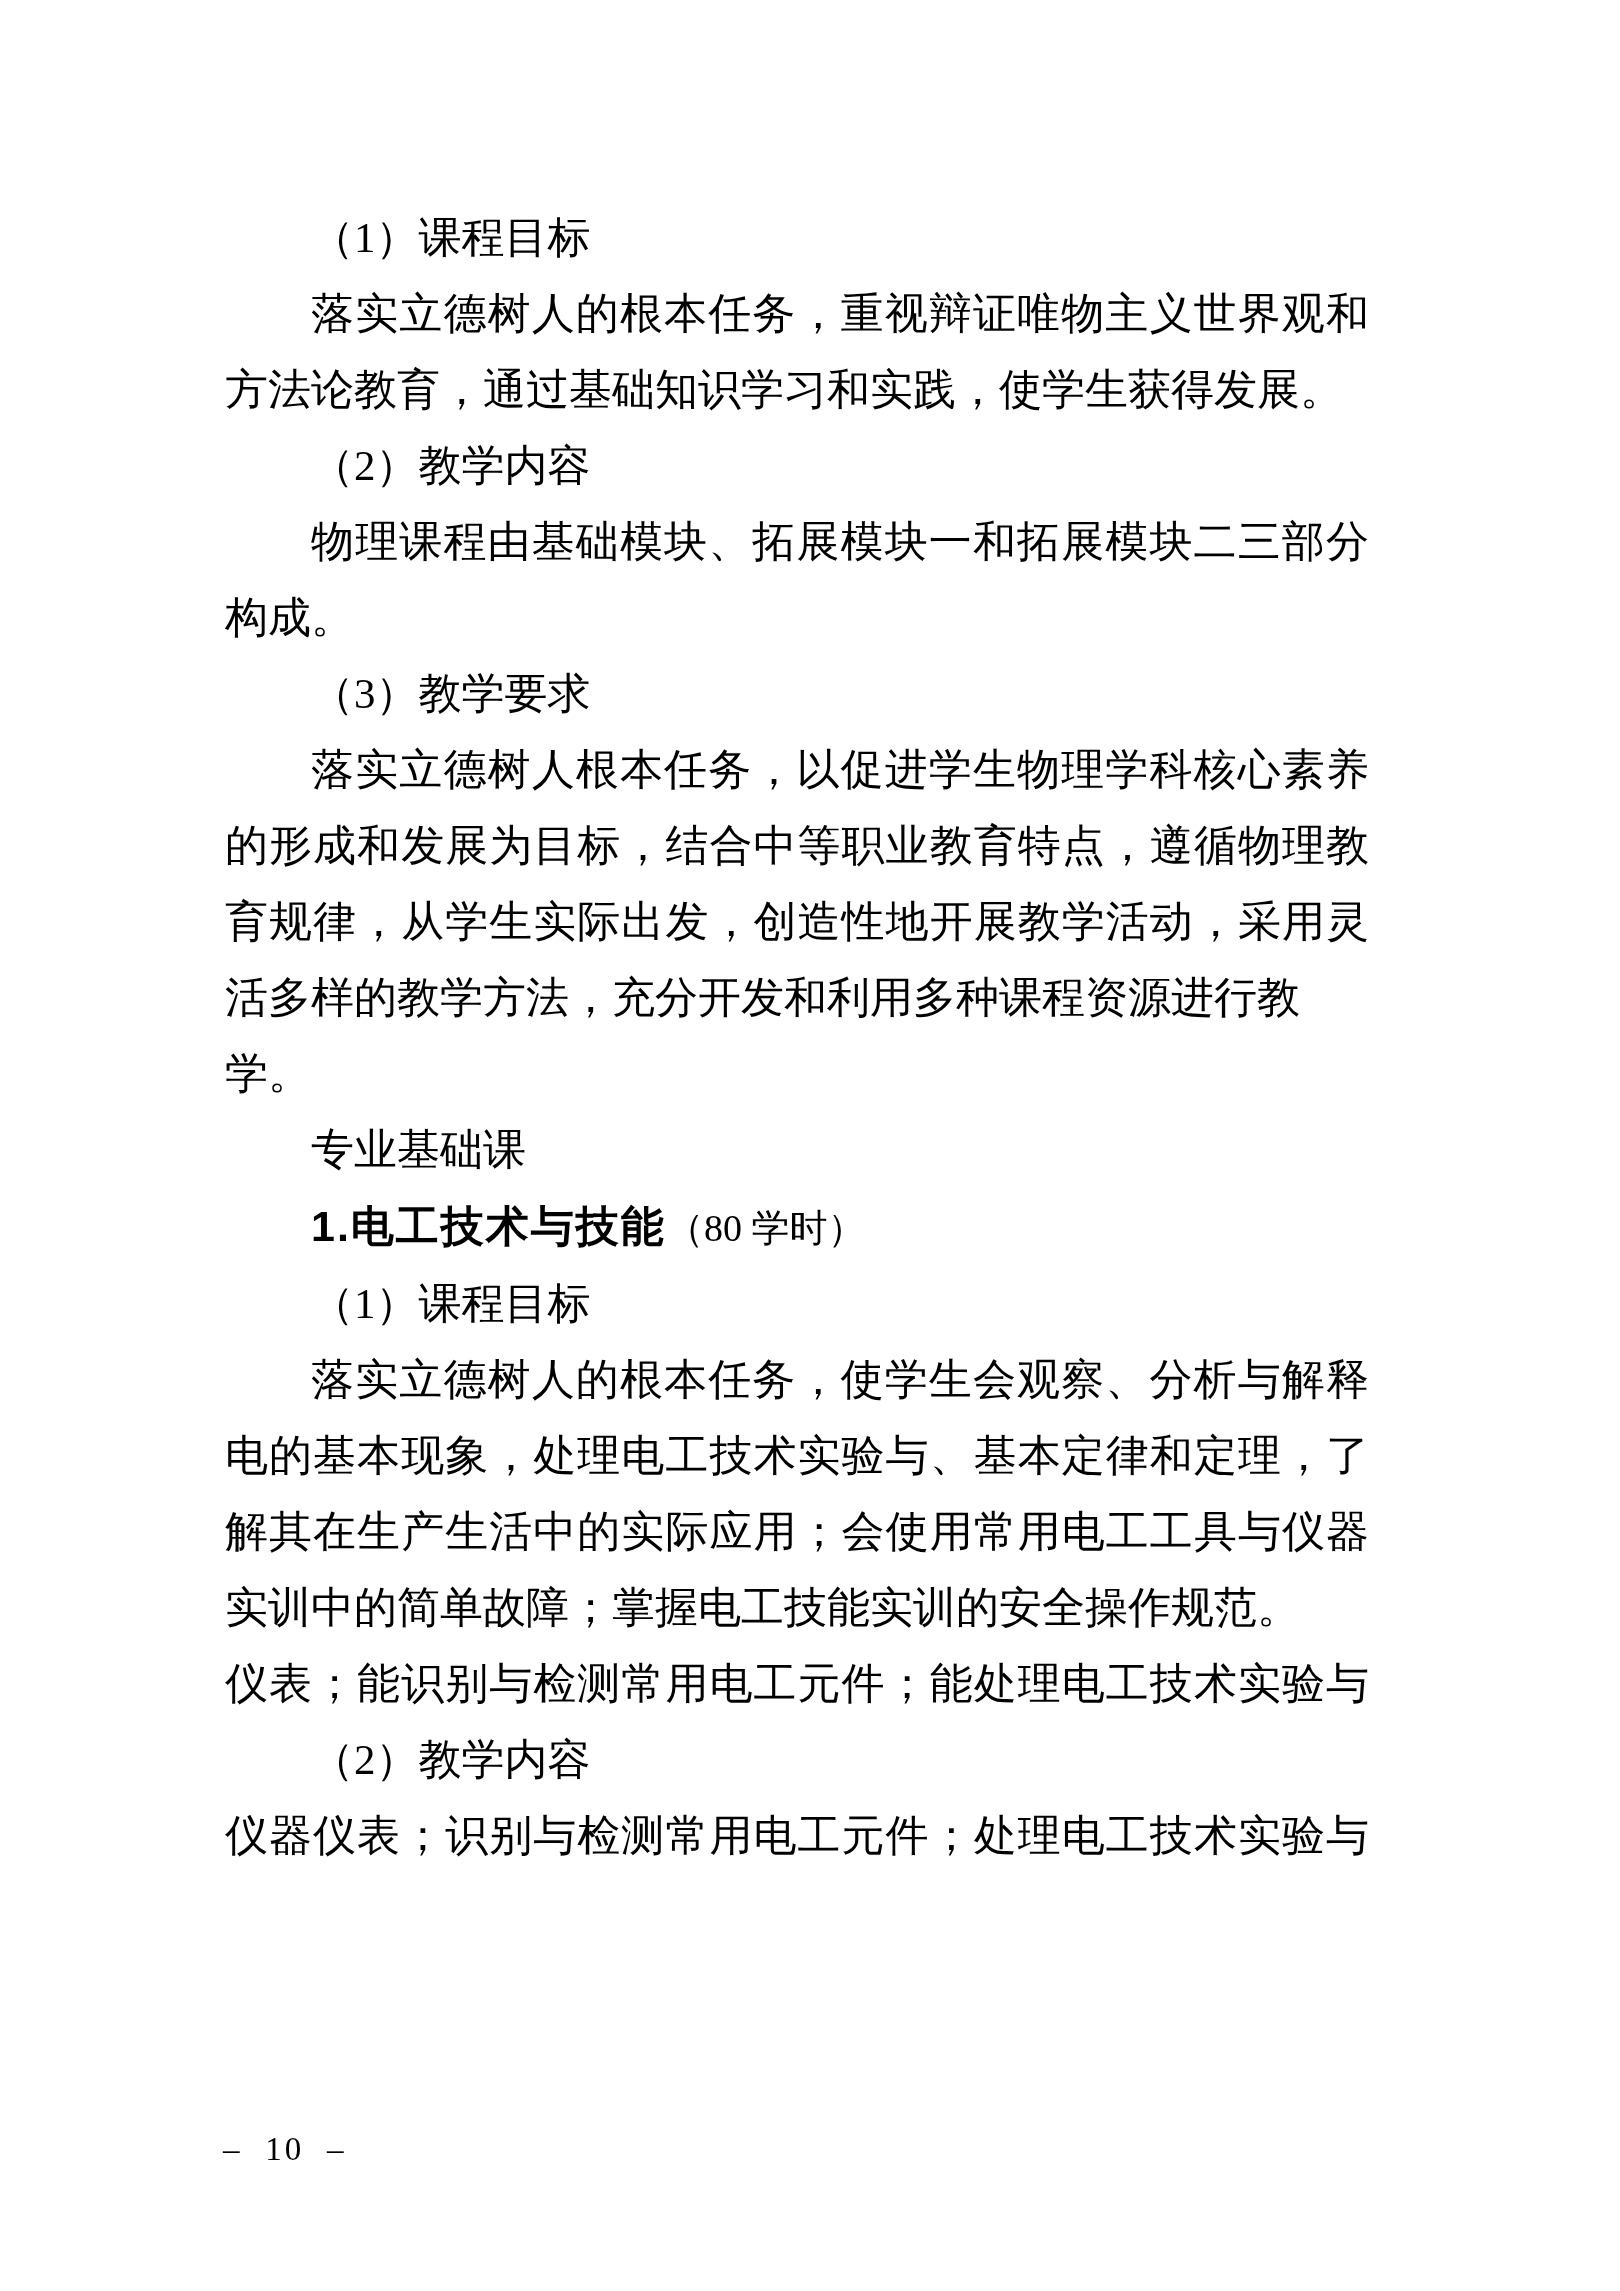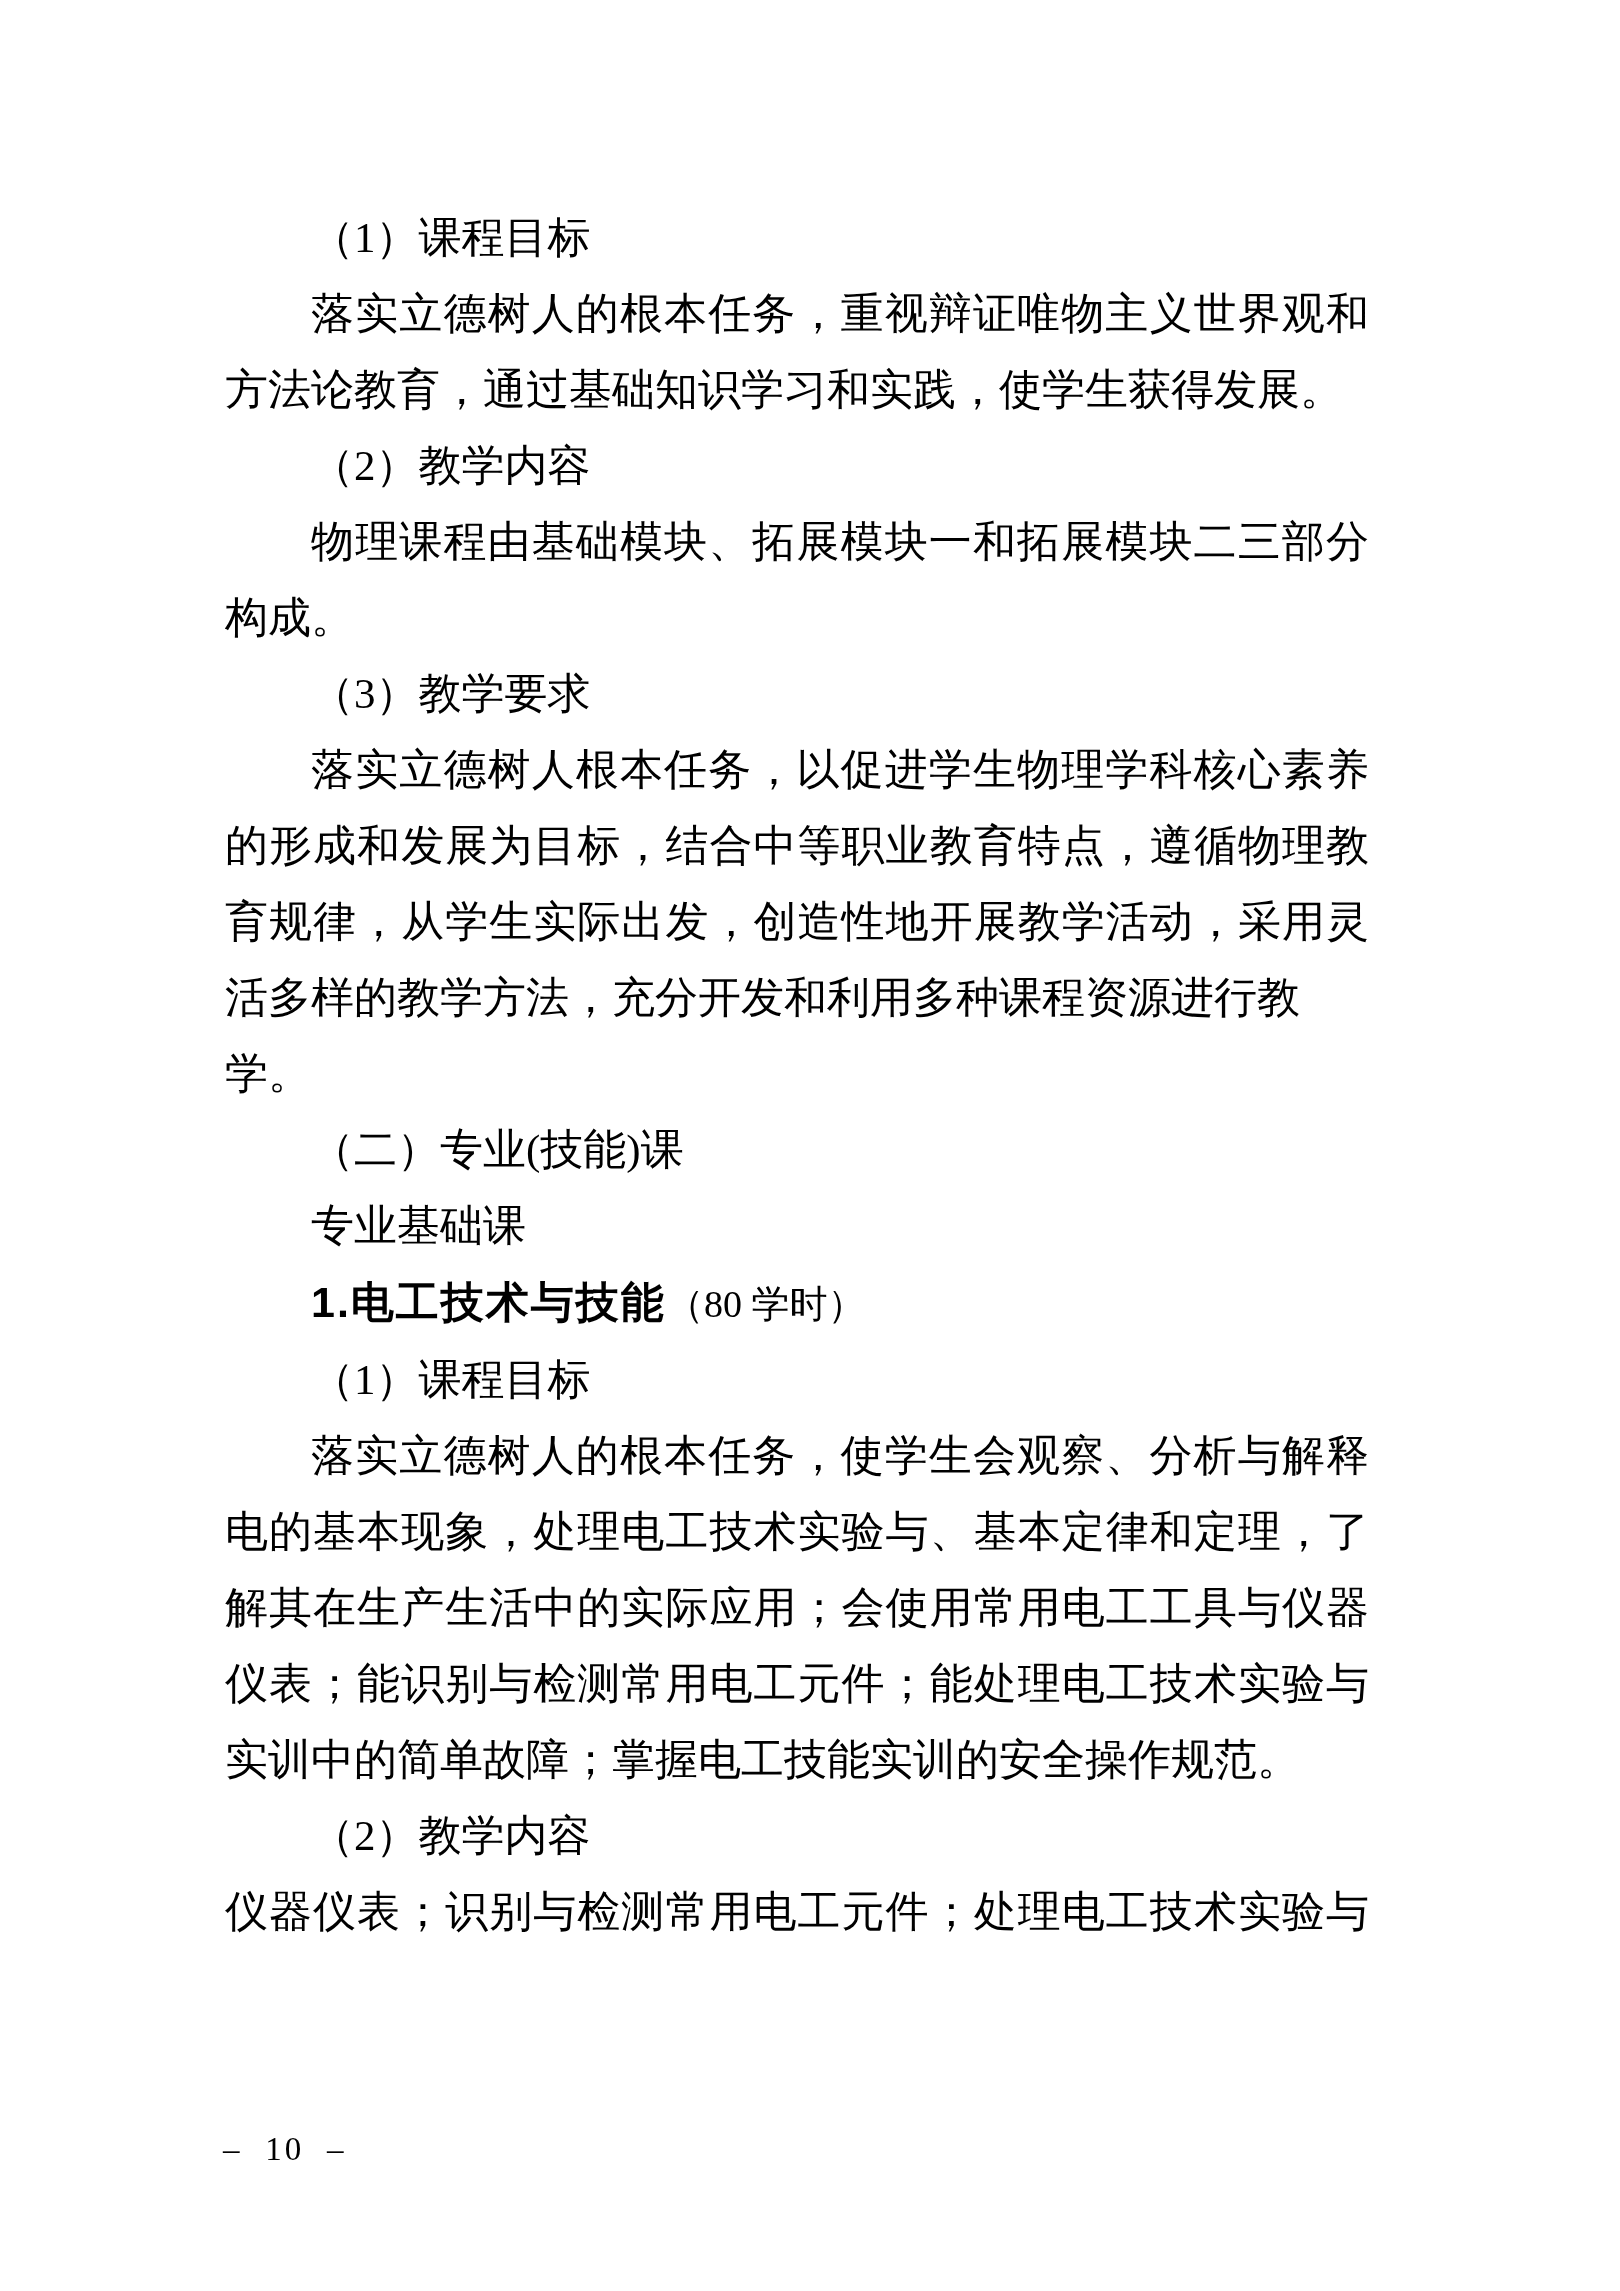--- a/index.html
+++ b/index.html
@@ -66,30 +66,29 @@
     <div class="ln start fill">落实立德树人的根本任务，重视辩证唯物主义世界观和</div>
     <div class="ln">方法论教育，通过基础知识学习和实践，使学生获得发展。</div>
     <div class="ln start">（2）教学内容</div>
     <div class="ln start fill">物理课程由基础模块、拓展模块一和拓展模块二三部分</div>
     <div class="ln">构成。</div>
     <div class="ln start">（3）教学要求</div>
     <div class="ln start fill">落实立德树人根本任务，以促进学生物理学科核心素养</div>
     <div class="ln fill">的形成和发展为目标，结合中等职业教育特点，遵循物理教</div>
     <div class="ln fill">育规律，从学生实际出发，创造性地开展教学活动，采用灵</div>
     <div class="ln">活多样的教学方法，充分开发和利用多种课程资源进行教学。</div>
-    <div class="ln start">（二）专业(技能)课</div>
     <div class="ln start">专业基础课</div>
     <div class="ln start heading">
       <span class="h-bold">1.电工技术与技能</span><span class="h-note">（80 学时）</span>
     </div>
     <div class="ln start">（1）课程目标</div>
     <div class="ln start fill">落实立德树人的根本任务，使学生会观察、分析与解释</div>
     <div class="ln fill">电的基本现象，处理电工技术实验与、基本定律和定理，了</div>
     <div class="ln fill">解其在生产生活中的实际应用；会使用常用电工工具与仪器</div>
+    <div class="ln">实训中的简单故障；掌握电工技能实训的安全操作规范。</div>
     <div class="ln fill">仪表；能识别与检测常用电工元件；能处理电工技术实验与</div>
-    <div class="ln">实训中的简单故障；掌握电工技能实训的安全操作规范。</div>
     <div class="ln start">（2）教学内容</div>
     <div class="ln fill">仪器仪表；识别与检测常用电工元件；处理电工技术实验与</div>
   </main>
 
   <footer class="page-num">– 10 –</footer>
 </div>
 
 
 </body></html>

